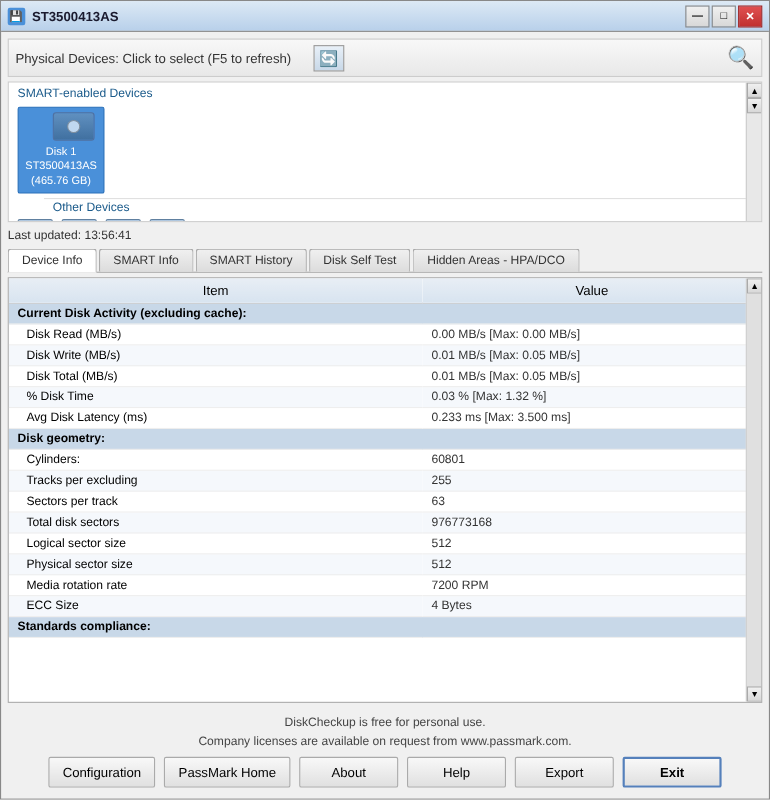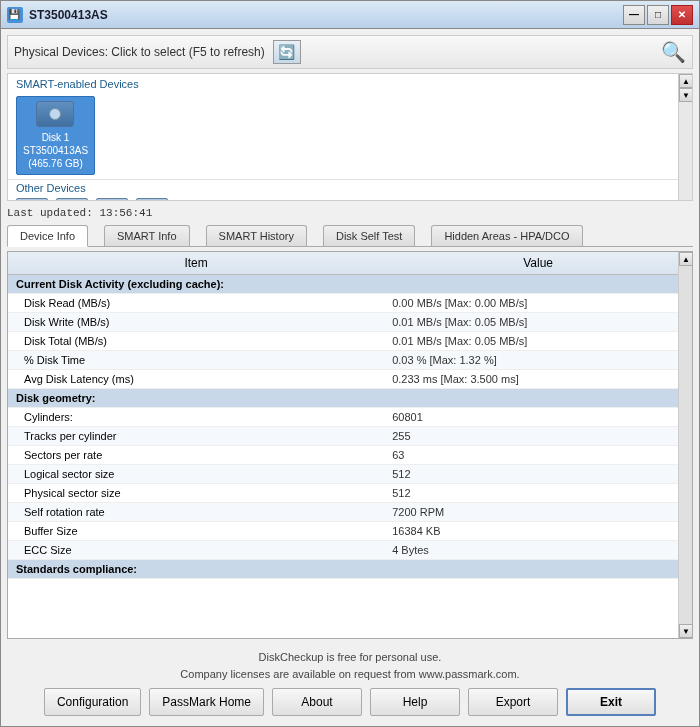--- a/index.html
+++ b/index.html
@@ -75,21 +75,21 @@
       flex-direction: column;
       padding: 6px;
       gap: 4px;
       overflow: hidden;
     }
 
     
     .physical-bar {
       display: flex;
       align-items: center;
-      gap: 8px;
+      gap: 20px;
       padding: 4px 6px;
       background: linear-gradient(to bottom, #f8f8f8, #e8e8e8);
       border: 1px solid #ccc;
     }
     .physical-bar-text {
       font-size: 12px;
       color: #333;
     }
     .refresh-btn {
       width: 28px;
@@ -124,21 +124,21 @@
     }
     .device-grid {
       display: flex;
       align-items: center;
       padding: 4px 8px;
       gap: 8px;
     }
     .disk-item {
       display: flex;
       flex-direction: column;
-      align-items: center;
+      align-items: flex-end;
       padding: 4px 6px;
       border-radius: 2px;
       cursor: pointer;
       min-width: 70px;
     }
     .disk-item.selected {
       background: #4a90d9;
       border: 1px solid #2a70b9;
     }
     .disk-item.selected .disk-label {
@@ -175,20 +175,21 @@
       font-size: 10px;
       color: #333;
       text-align: center;
       line-height: 1.3;
     }
     .other-devices-label {
       color: #1a5a8a;
       font-size: 11px;
       padding: 2px 8px;
       border-top: 1px solid #e0e0e0;
+      margin-left: 32px;
     }
     .other-devices-row {
       display: flex;
       align-items: center;
       padding: 2px 8px;
       gap: 8px;
     }
     
     .device-scrollbar {
       position: absolute;
@@ -213,38 +214,37 @@
     .scroll-track {
       flex: 1;
       background: #e0e0e0;
     }
 
     
     .last-updated {
       font-size: 11px;
       color: #333;
       padding: 2px 0;
-      font-family: Liberation Mono, monospace;
     }
 
     
     .tabs {
       display: flex;
       gap: 0;
       border-bottom: 1px solid #aaa;
     }
     .tab {
       padding: 4px 12px;
       border: 1px solid #aaa;
       border-bottom: none;
       background: linear-gradient(to bottom, #f0f0f0, #dcdcdc);
       cursor: pointer;
       font-size: 11px;
       color: #333;
-      margin-right: 16px;
+      margin-right: 2px;
       border-radius: 3px 3px 0 0;
     }
     .tab.active {
       background: white;
       border-bottom: 1px solid white;
       font-weight: normal;
       margin-bottom: -1px;
       z-index: 1;
     }
 
@@ -476,42 +476,42 @@
                 <td class="value-col">0.233 ms  [Max: 3.500 ms]</td>
               </tr>
               <tr class="section-row">
                 <td colspan="2">Disk geometry:</td>
               </tr>
               <tr>
                 <td>Cylinders:</td>
                 <td class="value-col">60801</td>
               </tr>
               <tr>
-                <td>Tracks per cylinder</td>
+                <td>Tracks per excluding</td>
                 <td class="value-col">255</td>
               </tr>
               <tr>
-                <td>Sectors per rate</td>
+                <td>Sectors per track</td>
                 <td class="value-col">63</td>
+              </tr>
+              <tr>
+                <td>Total disk sectors</td>
+                <td class="value-col">976773168</td>
               </tr>
               <tr>
                 <td>Logical sector size</td>
                 <td class="value-col">512</td>
               </tr>
               <tr>
                 <td>Physical sector size</td>
                 <td class="value-col">512</td>
               </tr>
               <tr>
-                <td>Self rotation rate</td>
+                <td>Media rotation rate</td>
                 <td class="value-col">7200 RPM</td>
-              </tr>
-              <tr>
-                <td>Buffer Size</td>
-                <td class="value-col">16384 KB</td>
               </tr>
               <tr>
                 <td>ECC Size</td>
                 <td class="value-col">4 Bytes</td>
               </tr>
               <tr class="section-row">
                 <td colspan="2">Standards compliance:</td>
               </tr>
             </tbody>
         </table>

